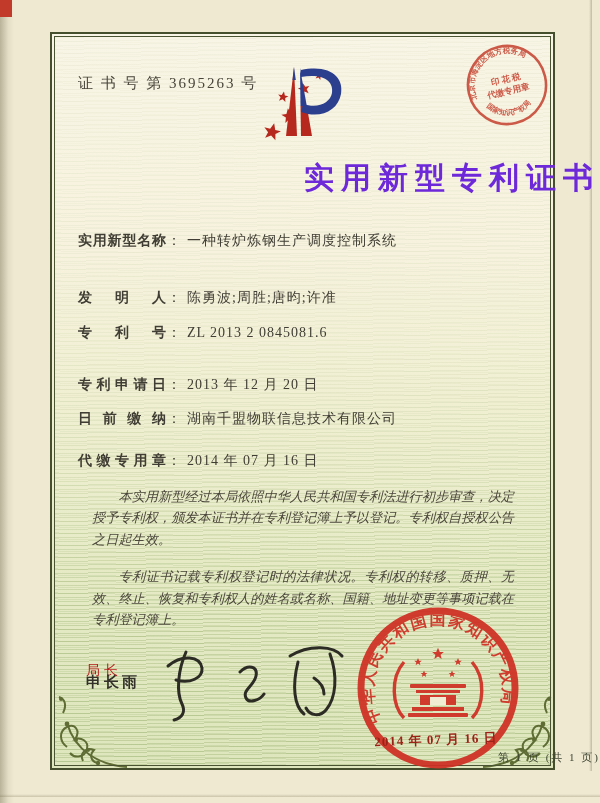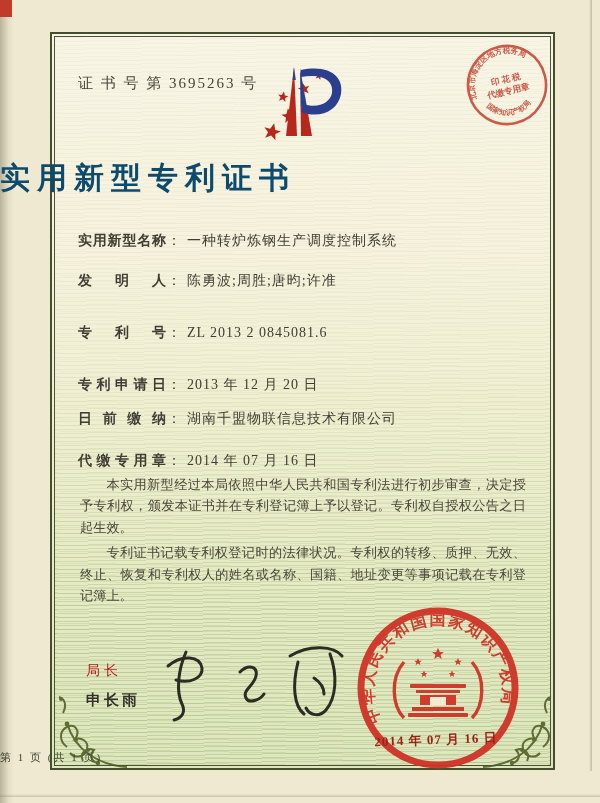--- a/index.html
+++ b/index.html
@@ -23,49 +23,49 @@
   .frame::after{content:"";position:absolute;inset:2px;border:1px solid #4a5433;pointer-events:none;}
   .guilloche{position:absolute;inset:3px;
     background:
       repeating-linear-gradient(179deg,rgba(134,161,89,.30) 0 1px,transparent 1px 4px),
       repeating-linear-gradient(181deg,rgba(134,161,89,.18) 0 1px,transparent 1px 6px);
     -webkit-mask-image:linear-gradient(to bottom,rgba(0,0,0,.18) 0%,rgba(0,0,0,.22) 40%,rgba(0,0,0,.55) 62%,#000 80%,#000 100%);
     mask-image:linear-gradient(to bottom,rgba(0,0,0,.18) 0%,rgba(0,0,0,.22) 40%,rgba(0,0,0,.55) 62%,#000 80%,#000 100%);}
 
   .cert-no{position:absolute;left:78px;top:74px;font-size:15px;letter-spacing:2px;color:#49453a;}
   .logo{position:absolute;left:243px;top:64px;width:115px;height:85px;}
-  .title{position:absolute;left:0;top:158px;width:100%;text-align:left;
-    font-size:30px;font-weight:bold;letter-spacing:7px;color:#0c4a6e;}
+  .title{position:absolute;left:0;top:158px;width:100%;text-align:right;
+    font-size:30px;font-weight:bold;letter-spacing:7px;color:#6d28d9;}
 
   .fields{position:absolute;left:78px;top:0;width:450px;}
   .frow{position:absolute;left:0;font-size:14px;color:#403d34;white-space:nowrap;}
   .frow .flabel{display:inline-block;width:88px;text-align:justify;text-align-last:justify;font-weight:bold;}
   .frow .fcolon{display:inline-block;margin:0 6px 0 1px;}
   .frow .fvalue{letter-spacing:1px;}
-  .r1{top:232px}.r2{top:272px}.r3{top:324px}.r4{top:376px}.r5{top:410px}.r6{top:452px}
+  .r1{top:232px}.r2{top:289px}.r3{top:324px}.r4{top:376px}.r5{top:410px}.r6{top:452px}
 
   .bodytext{position:absolute;left:76px;top:470px;width:454px;
     font-size:13.2px;line-height:21.4px;color:#4a463b;text-align:justify;}
-  .bodytext p{margin:4px;text-indent:2em;}
+  .bodytext p{margin:16px;text-indent:2em;font-style:italic;}
 
   .sig-title{position:absolute;left:86px;top:662px;font-size:14px;letter-spacing:4px;color:#b91c1c;}
-  .sig-name{position:absolute;left:86px;top:691px;font-size:15px;letter-spacing:3px;color:#33312a;font-weight:bold;}
+  .sig-name{position:absolute;left:86px;top:673px;font-size:15px;letter-spacing:3px;color:#33312a;font-weight:bold;}
   .sig-scribble{position:absolute;left:148px;top:634px;width:210px;height:95px;}
 
   .seal{position:absolute;left:352px;top:602px;width:172px;height:172px;opacity:.93;}
   .seal-date{position:absolute;left:350px;top:731px;width:172px;text-align:center;
     font-size:13px;font-weight:bold;color:#9c2218;letter-spacing:1px;transform:rotate(-2deg);}
 
   .tax-stamp{position:absolute;left:463px;top:41px;width:88px;height:88px;transform:rotate(-13deg);opacity:.9;}
 
   .corner{position:absolute;width:78px;height:78px;}
   .corner-bl{left:51px;top:691px;}
   .corner-br{left:477px;top:691px;transform:scaleX(-1);}
 
-  .footer{position:absolute;left:0;top:750px;width:100%;text-align:left;
+  .footer{position:absolute;left:0;top:750px;width:100%;text-align:right;
     font-size:11px;letter-spacing:2px;color:#3e4531;}
 </style>
 </head>
 <body>
 
 <div class="scan-shadow-left"></div>
 <div class="scan-artifact"></div>
 <div class="page-edge-right"></div>
 <div class="page-edge-bottom"></div>
 

